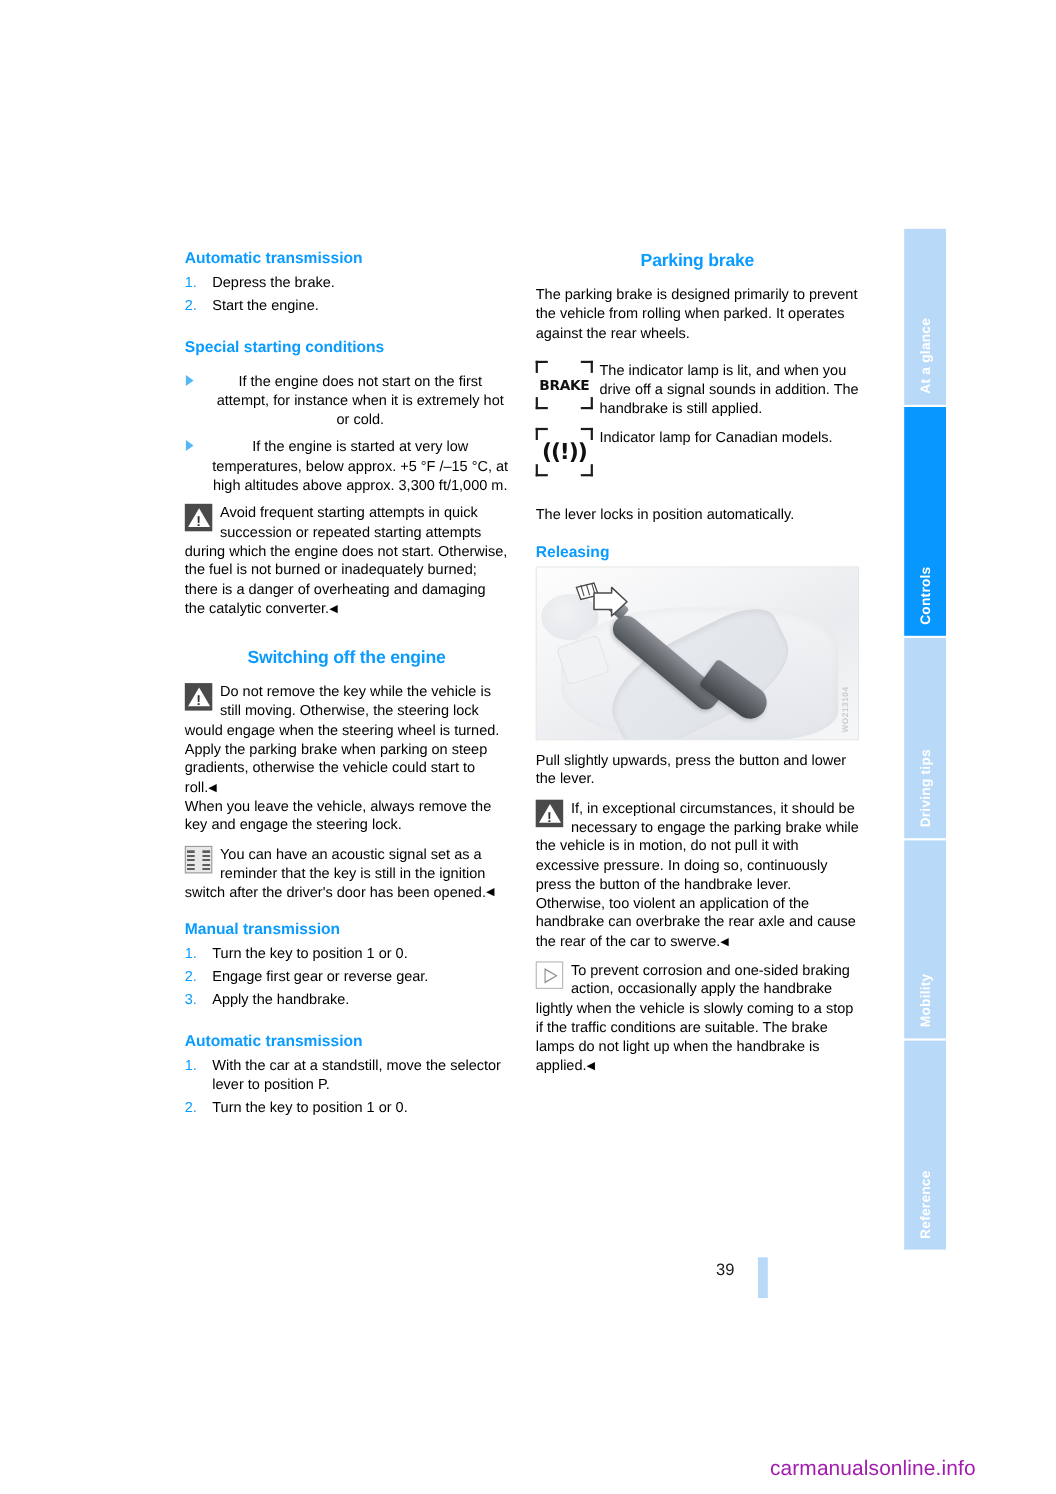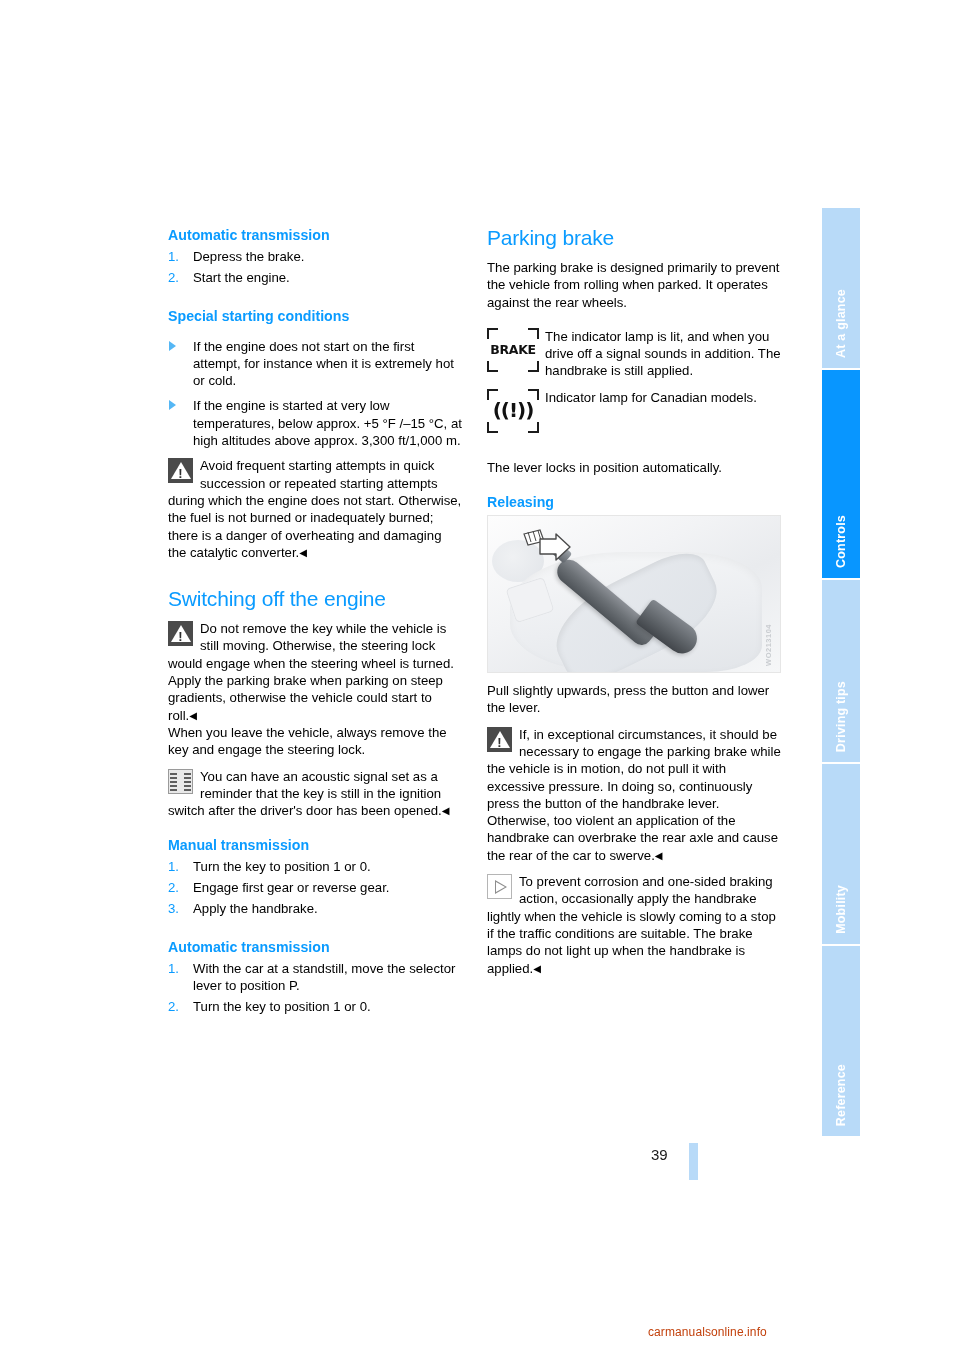--- a/index.html
+++ b/index.html
@@ -59,25 +59,26 @@
     position: absolute;
     width: 294px;
     font-size: 13.2px;
     line-height: 17.2px;
   }
   .col-left  { left: 168px; top: 226px; }
   .col-right { left: 487px; top: 226px; }
 
   h1.sec {
     color: #0a9bff;
-    font-size: 21px;
-    font-weight: normal;
+    font-size: 16px;
+    font-weight: bold;
     margin: 0 0 9px 0;
     line-height: 24px;
     letter-spacing: -0.2px;
+    text-align: center;
   }
   h2.sub {
     color: #0a9bff;
     font-size: 14.2px;
     font-weight: bold;
     margin: 0 0 4px 0;
     line-height: 18px;
   }
   .spacer-lg { height: 26px; }
   .spacer-md { height: 17px; }
@@ -112,20 +113,21 @@
   ul.trilist {
     margin: 0;
     padding: 0;
     list-style: none;
   }
   ul.trilist li {
     position: relative;
     padding-left: 25px;
     margin-bottom: 8px;
     line-height: 17.3px;
+    text-align: center;
   }
   ul.trilist li .tri {
     position: absolute;
     left: 1px;
     top: 3px;
     width: 0; height: 0;
     border-left: 7px solid #55b7f5;
     border-top: 5px solid transparent;
     border-bottom: 5px solid transparent;
   }
@@ -382,24 +384,24 @@
   .page-num-bar {
     position: absolute;
     left: 689px;
     top: 1143px;
     width: 9px;
     height: 37px;
     background: #b8daf8;
   }
   .footer-watermark {
     position: absolute;
-    left: 648px;
+    left: 700px;
     top: 1325px;
-    font-size: 12px;
-    color: #c2410c;
+    font-size: 19px;
+    color: #a21caf;
     letter-spacing: 0.1px;
   }
 
   .endmark {
     font-family: "DejaVu Sans", sans-serif;
     font-size: 10px;
     line-height: 1;
     vertical-align: 1px;
   }
   .clearfix::after { content: ""; display: block; clear: both; }

